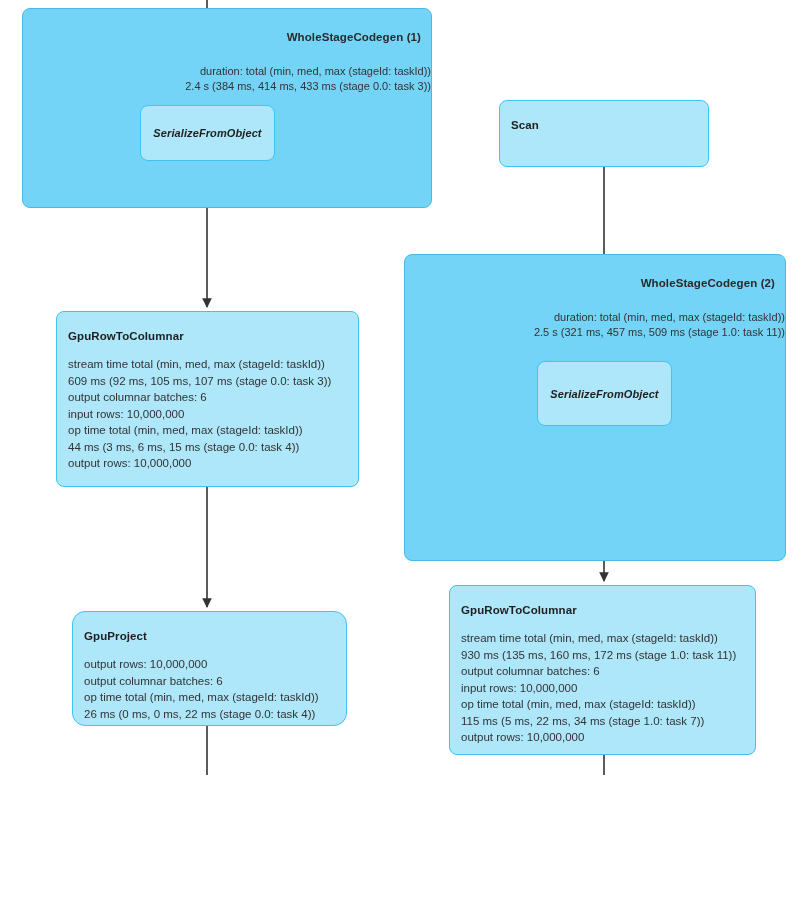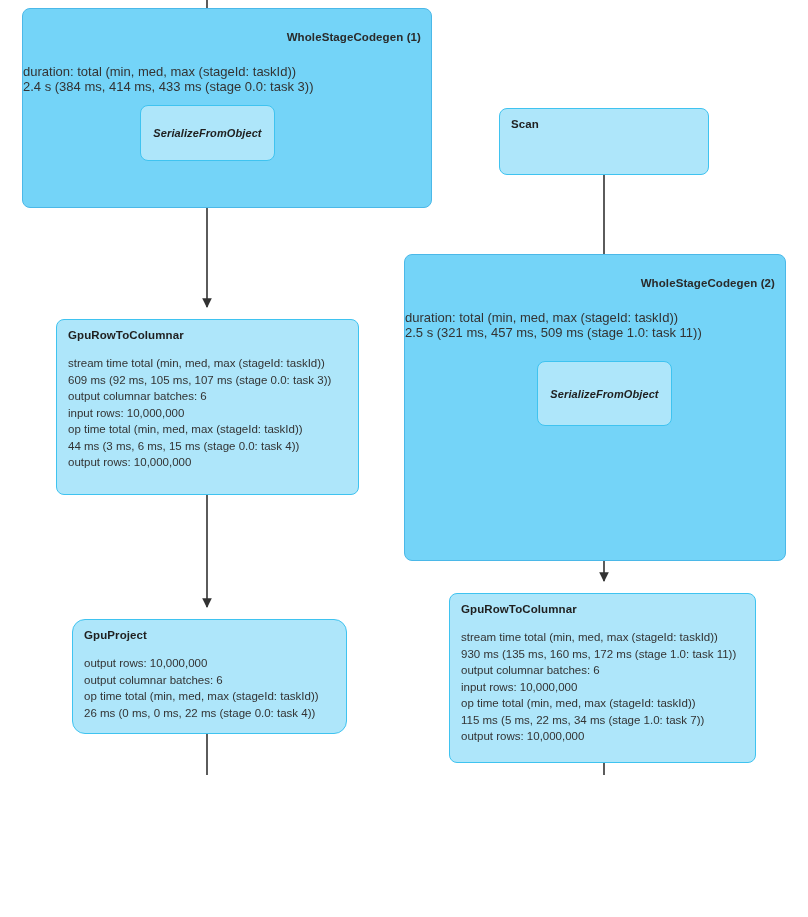--- a/index.html
+++ b/index.html
@@ -46,22 +46,22 @@
     font-weight: bold;
     color: #2a2a2a;
     letter-spacing: 0.1px;
     white-space: nowrap;
   }
   .cluster-metrics {
     position: absolute;
     left: 0;
     right: 0;
     top: 55px;
-    text-align: left;
-    font-size: 13px;
+    text-align: right;
+    font-size: 11px;
     line-height: 15px;
     color: #333333;
     white-space: pre;
   }
   
   .node {
     position: absolute;
     box-sizing: border-box;
     background: #AEE6FA;
     border: 1px solid #3FC3F0;
@@ -76,22 +76,21 @@
     white-space: nowrap;
   }
   .node-metrics {
     font-size: 11.5px;
     line-height: 16.5px;
     color: #333333;
     white-space: pre;
   }
   
   .node.metric-node {
-    padding: 9px 11px 10px 11px;
-    margin-top: 8px;
+    padding: 18px 11px 10px 11px;
   }
   .node.metric-node .node-metrics {
     margin-top: 14px;
   }
   
   .node.label-node {
     display: flex;
     align-items: center;
     justify-content: center;
   }

